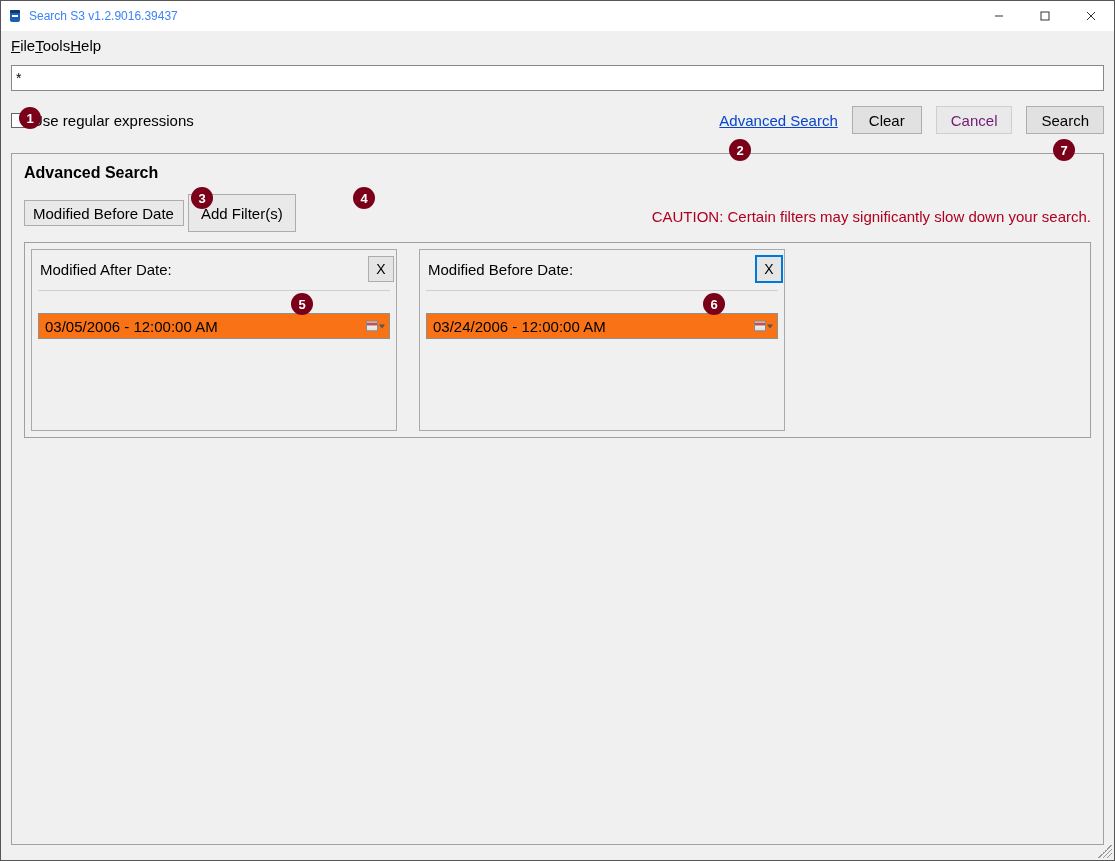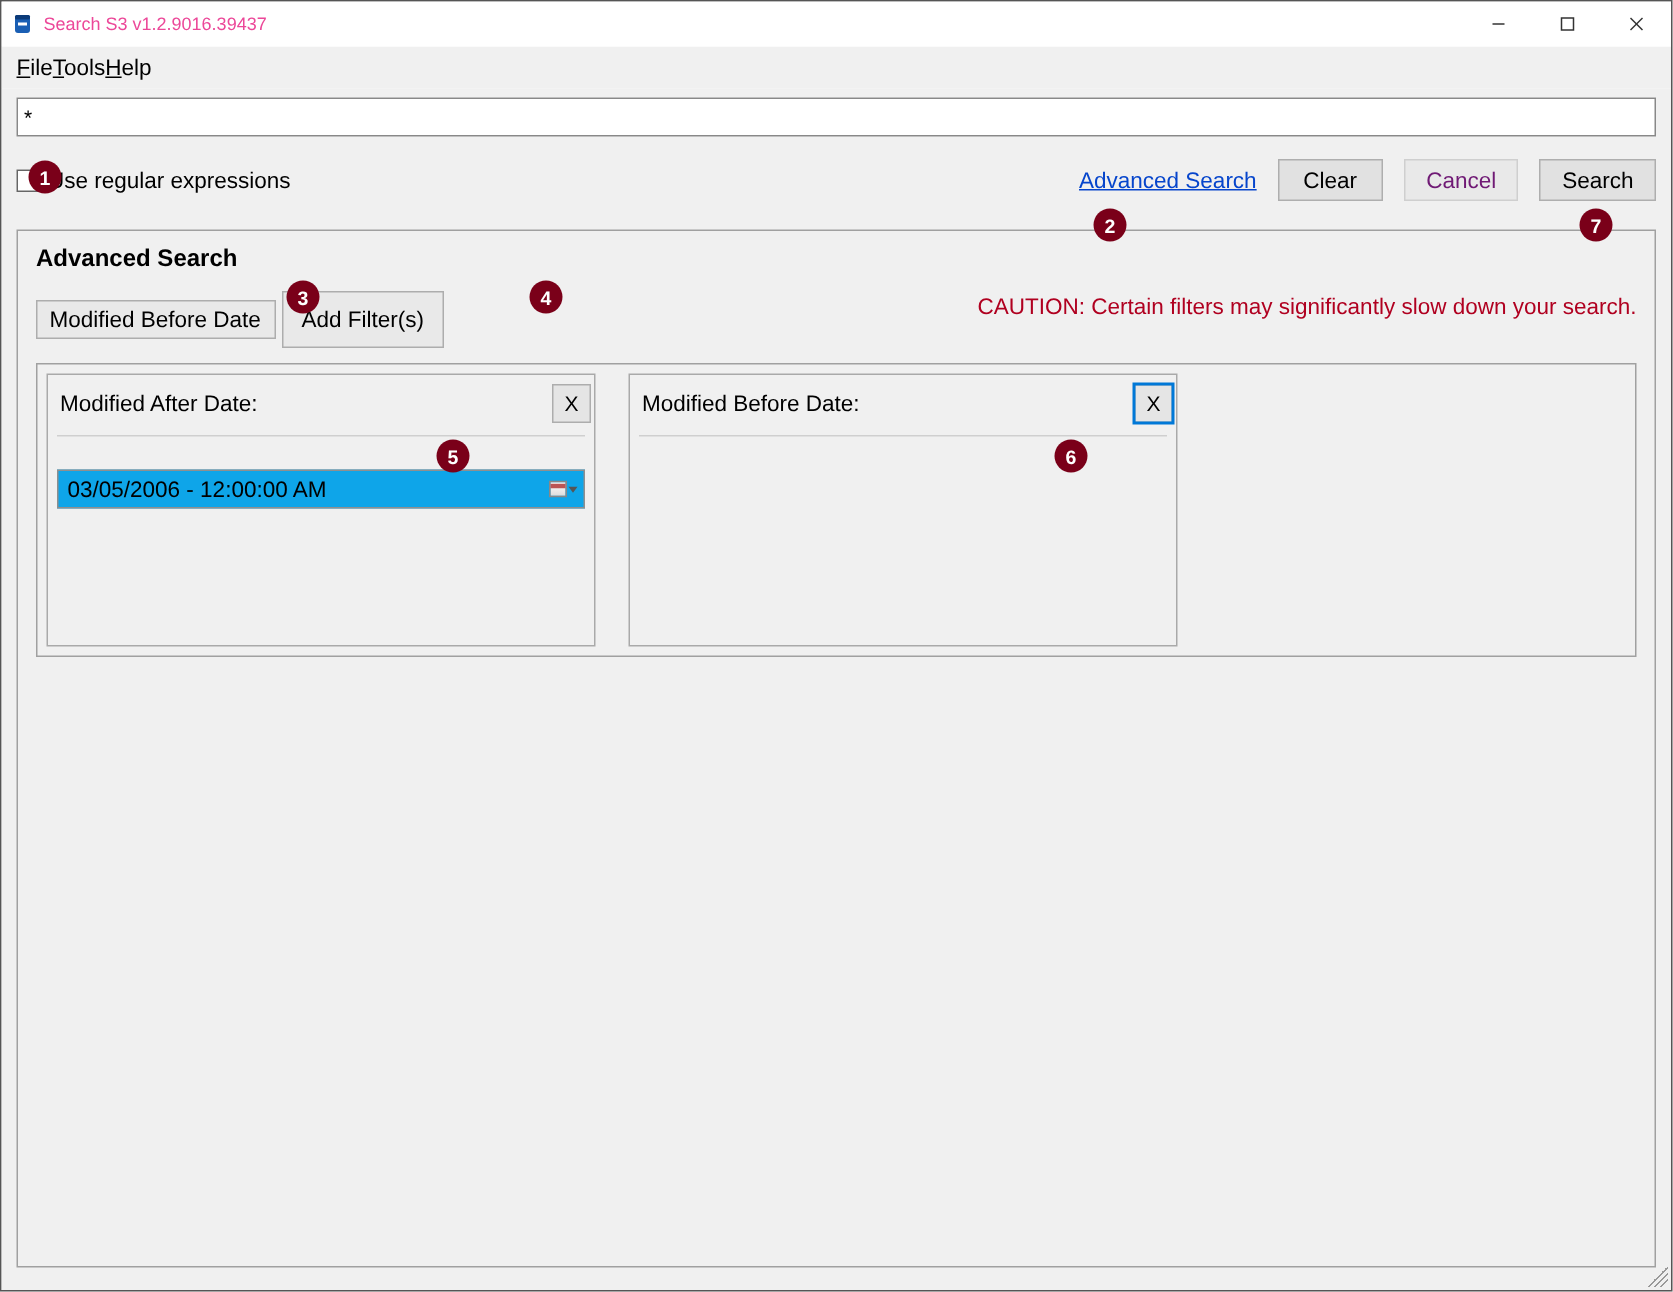--- a/index.html
+++ b/index.html
@@ -24,21 +24,21 @@
     align-items: center;
     padding-left: 6px;
     position: relative;
   }
   .titlebar .appicon {
     width: 16px; height: 16px;
     margin-right: 6px;
     display: inline-flex; align-items: center; justify-content: center;
   }
   .titlebar .title {
-    color: #ec4899;
+    color: #3b82f6;
     font-size: 12px;
   }
   .win-controls {
     position: absolute;
     right: 0; top: 0;
     display: flex;
     height: 30px;
   }
   .win-btn {
     width: 46px;
@@ -168,21 +168,21 @@
     border: 1px solid #adadad;
     background: #e9e9e9;
     padding: 0 12px;
     font-size: 15px;
     font-family: inherit;
     cursor: pointer;
   }
   .caution {
     position: absolute;
     right: 0;
-    top: 2px;
+    top: 14px;
     color: #b00020;
     font-size: 15px;
   }
 
   .filters-frame {
     border: 1px solid #a0a0a0;
     height: 196px;
     padding: 6px;
     display: flex;
     gap: 22px;
@@ -221,21 +221,21 @@
     margin: 4px 6px 0 6px;
   }
   .date-row {
     margin: 22px 6px 0 6px;
     display: flex;
   }
   .date-input {
     flex: 1;
     height: 26px;
     border: 1px solid #8f8f8f;
-    background: #0ea5e9;
+    background: #f97316;
     display: flex;
     align-items: center;
     padding: 0 6px;
     font-size: 15px;
     position: relative;
   }
   .date-input .cal-icon {
     position: absolute;
     right: 4px;
     top: 50%;
@@ -375,20 +375,29 @@
       </div>
 
       <div class="filter-card">
         <div class="filter-header">
           <span class="filter-header-label">Modified Before Date:</span>
           <div class="x-btn focused">
               <span>X</span>
             </div>
         </div>
         <div class="filter-sep"></div>
+        <div class="date-row">
+          <div class="date-input">
+            <span>03/24/2006 - 12:00:00 AM</span>
+            <span class="cal-icon">
+              <span class="cal-square"></span>
+                <span class="tiny-down"></span>
+            </span>
+          </div>
+        </div>
       </div>
 
     </div>
   </div>
 
 </div>
 
 <div class="badge" style="left:18px;  top:106px;">1</div>
 <div class="badge" style="left:728px; top:138px;">2</div>
 <div class="badge" style="left:190px; top:186px;">3</div>

